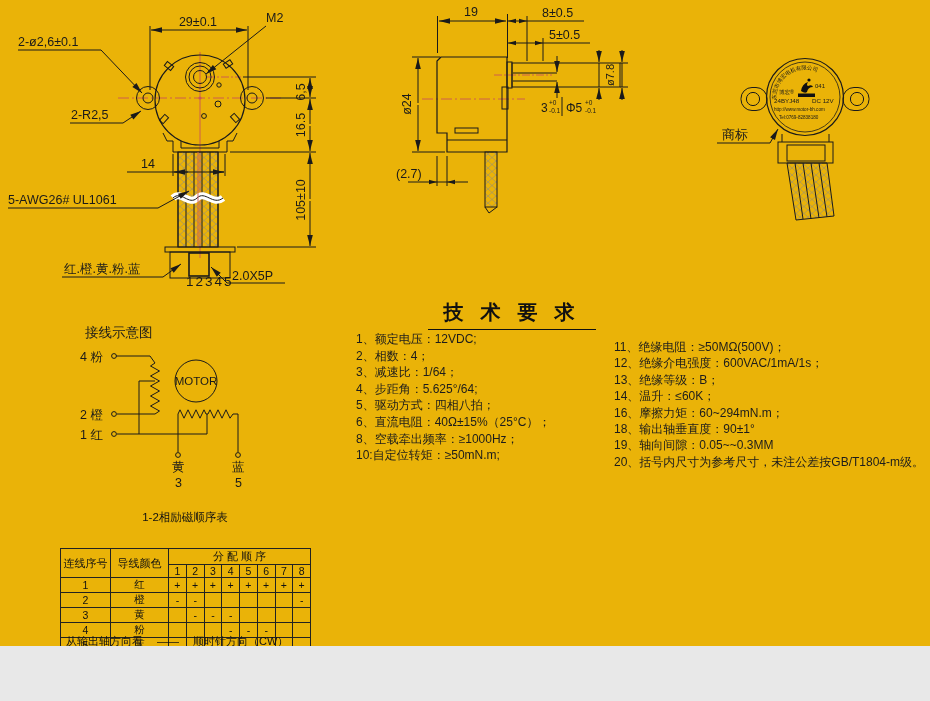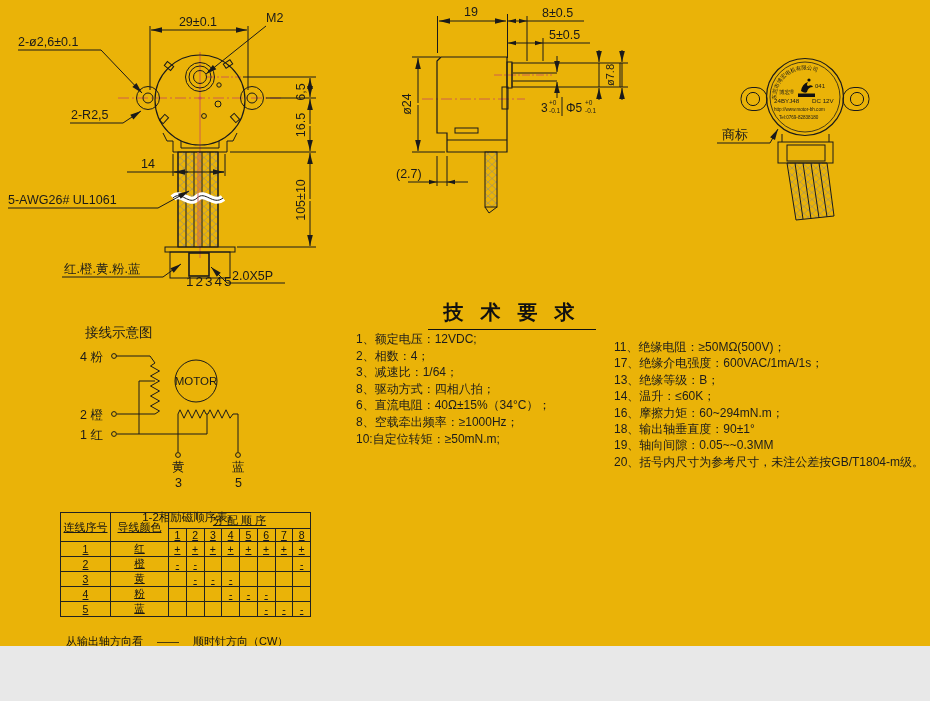--- a/index.html
+++ b/index.html
@@ -11,21 +11,21 @@
   .dimsm{font-size:6.5px;}
   .cjk{font-family:"Liberation Sans","DejaVu Sans",sans-serif;}
   .tech-title{position:absolute;left:428px;top:299px;width:168px;text-align:center;
       font-size:20px;letter-spacing:6px;font-weight:bold;color:#111;
       border-bottom:1.5px solid #111;padding-bottom:3px;white-space:nowrap;
       font-family:"Liberation Serif","DejaVu Serif",serif;}
   .tech-col{position:absolute;font-size:12px;line-height:16.6px;white-space:nowrap;color:#1c1c1c;}
   .tech-left{left:316px;top:331px;margin-left:40px;}
   .tech-right{left:614px;top:339px;line-height:16.4px;}
   .tbl-title{position:absolute;left:60px;top:510px;width:250px;text-align:center;font-size:11.5px;color:#111;}
-  table.xt{position:absolute;left:60px;top:512px;width:250px;border-collapse:collapse;table-layout:fixed;text-decoration:underline;}
+  table.xt{position:absolute;left:60px;top:548px;width:250px;border-collapse:collapse;table-layout:fixed;}
   table.xt td{border:1px solid #222;text-align:center;font-size:10.5px;padding:0;height:12px;
       overflow:hidden;white-space:nowrap;color:#111;}
   table.xt td.hd{font-size:11px;height:13px;}
   .note{position:absolute;left:66px;top:634px;font-size:11px;color:#111;white-space:nowrap;}
   .note span{margin-right:14px;}
 </style>
 </head>
 <body>
 
 <div id="stage">
@@ -311,28 +311,29 @@
     <text font-size="12.5" x="232" y="471" stroke="none" fill="#111">蓝</text>
     <text font-size="12.5" x="235" y="487" stroke="none" fill="#111">5</text>
   </g>
 </svg>
 
   <div class="tech-title">技 术 要 求</div>
   <div class="tech-col tech-left">
     <div>1、额定电压：12VDC;</div>
     <div>2、相数：4；</div>
     <div>3、减速比：1/64；</div>
-    <div>8、驱动方式：四相八拍；</div>
-    <div>6、直流电阻：40Ω±15%（34°C）；</div>
+    <div>4、步距角：5.625°/64;</div>
+    <div>5、驱动方式：四相八拍；</div>
+    <div>6、直流电阻：40Ω±15%（25°C）；</div>
     <div>8、空载牵出频率：≥1000Hz；</div>
     <div>10:自定位转矩：≥50mN.m;</div>
   </div>
   <div class="tech-col tech-right">
     <div>11、绝缘电阻：≥50MΩ(500V)；</div>
-    <div>17、绝缘介电强度：600VAC/1mA/1s；</div>
+    <div>12、绝缘介电强度：600VAC/1mA/1s；</div>
     <div>13、绝缘等级：B；</div>
     <div>14、温升：≤60K；</div>
     <div>16、摩擦力矩：60~294mN.m；</div>
     <div>18、输出轴垂直度：90±1°</div>
     <div>19、轴向间隙：0.05~~0.3MM</div>
     <div>20、括号内尺寸为参考尺寸，未注公差按GB/T1804-m级。</div>
   </div>
 
   <div class="tbl-title">1-2相励磁顺序表</div>
   <table class="xt">

